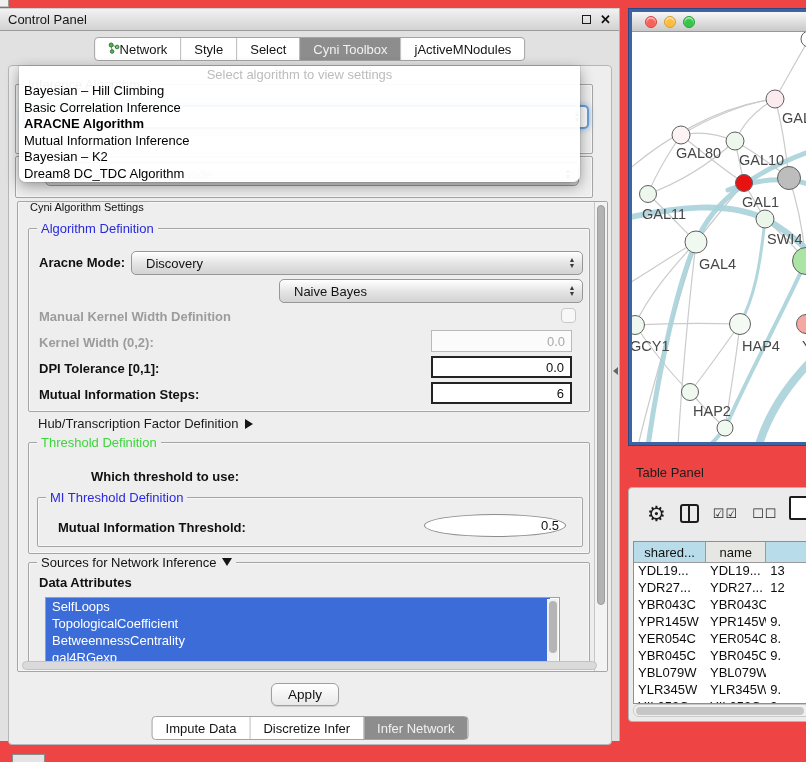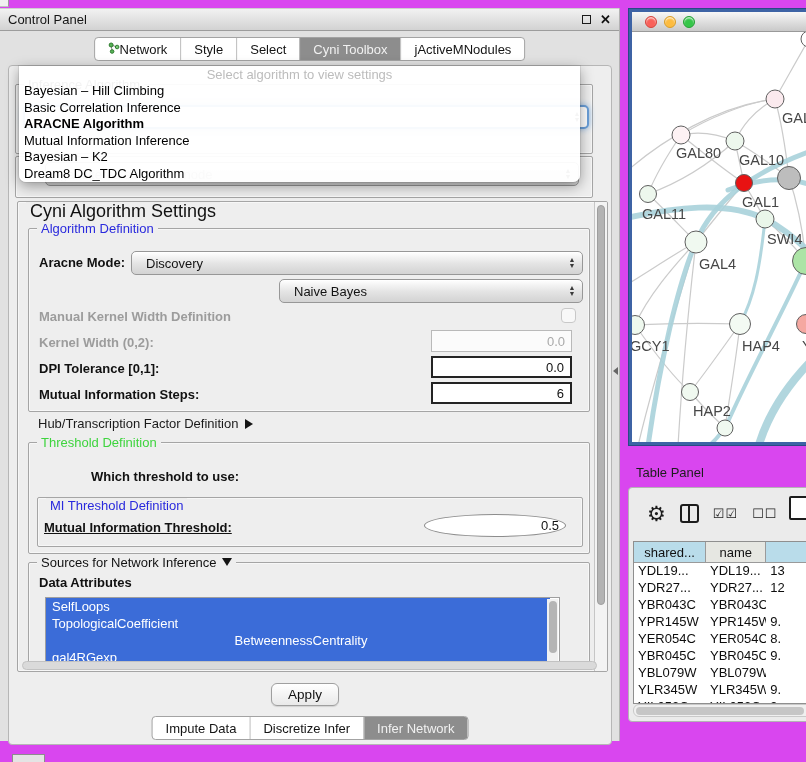--- a/index.html
+++ b/index.html
@@ -1,17 +1,17 @@
 <!DOCTYPE html>
 <html><head>
 <meta charset="utf-8">
 <style>
   * { margin:0; padding:0; box-sizing:border-box; }
   html,body { font-family:"Liberation Sans", sans-serif; }
-  #root { position:relative; width:806px; height:762px; background:#d946ef; overflow:hidden; font-size:13px; color:#111; }
+  #root { position:relative; width:806px; height:762px; background:#ef4444; overflow:hidden; font-size:13px; color:#111; }
 
   
   .cp-window { position:absolute; left:0; top:8px; width:620px; height:733px; background:#e1e1e1; border-right:1px solid #b2b2b2; }
   .cp-titlebar { position:absolute; left:0; top:0; width:100%; height:23px; background:linear-gradient(#f2f2f2,#d2d2d2); border-top:1px solid #cfcfcf; border-bottom:1px solid #9c9c9c; display:flex; align-items:center; padding:0 8px; }
   .cp-title { font-size:13px; color:#151515; flex:1; }
   .win-float { width:9px; height:9px; border:1.5px solid #1a1a1a; margin-right:9px; background:transparent; }
   .win-close { font-size:13px; font-weight:bold; color:#111; line-height:1; }
 
   .cp-body { position:absolute; left:0; top:24px; right:0; bottom:0; }
 
@@ -35,21 +35,21 @@
   .combo.ghost .val { color:#9a9a9a; }
 
   
   .dd-popup { position:absolute; left:10px; top:0px; width:561px; height:116px; background:rgba(255,255,255,0.95); z-index:5; border-radius:0 0 7px 7px; box-shadow:0 4px 14px rgba(0,0,0,.38), 0 0 0 1px rgba(0,0,0,.08); overflow:hidden; }
   .dd-placeholder { height:17px; line-height:17px; text-align:center; color:#bcbcbc; font-size:13px; }
   .dd-item { height:16.5px; line-height:16.5px; padding-left:5px; font-size:13px; color:#000; }
   .dd-item.bold { font-weight:bold; }
 
   
   .settings-group { position:absolute; left:8px; top:135px; width:591px; height:471px; z-index:2; overflow:hidden; border:1px solid #a5a5a5; border-radius:2px; box-shadow:inset 0 0 0 1px rgba(255,255,255,.5); }
-  .settings-group > .legend { position:absolute; top:-1px; left:8px; background:#eeeeee; padding:0 4px; font-size:18px; }
+  .settings-group > .legend { position:absolute; top:-1px; left:8px; background:#eeeeee; padding:0 4px; font-size:11px; }
   .vscroll { position:absolute; right:0; top:0; width:13px; height:100%; background:#f3f3f3; border-left:1px solid #c6c6c6; }
   .vscroll .thumb { position:absolute; left:2px; top:3px; width:8px; border-radius:4px; background:#b3b3b3; border:1px solid #9e9e9e; }
   .lbl { position:absolute; font-size:13px; white-space:nowrap; }
   .b { font-weight:bold; }
   .gray { color:#9c9c9c; }
   .field { position:absolute; height:22px; background:#fff; border:2px solid #232323; font-size:13px; text-align:right; padding:0 6px; font-family:"Liberation Sans",sans-serif; color:#111; }
   .field.disabled { border:1px solid #b9b9b9; background:#fbfbfb; color:#a9a9a9; }
   .field.light { border:1px solid #8c8c8c; height:23px; }
   .checkbox { position:absolute; width:15px; height:15px; border:1.5px solid #c8c8c8; border-radius:4px; background:#f8f8f8; }
   .tri-right { display:inline-block; width:0; height:0; border-top:5.5px solid transparent; border-bottom:5.5px solid transparent; border-left:8px solid #141414; margin-left:7px; vertical-align:-1px; }
@@ -204,34 +204,34 @@
           </div>
 
           <div class="lbl" style="left:20px; top:214px; color:#1a1a1a;">
             <span>Hub/Transcription Factor Definition</span><span class="tri-right"></span>
           </div>
 
           <div class="groupbox" style="left:10px; top:240px; width:562px; height:112px;">
             <span class="legend" style="color:#3ed43e;">Threshold Definition</span>
             <div class="lbl b" style="left:62px; top:26px;">Which threshold to use:</div>
             <div class="groupbox" style="left:8px; top:54px; width:546px; height:50px;">
-              <span class="legend" style="color:#2929dd;margin-top:8px;">MI Threshold Definition</span>
-              <div class="lbl b" style="left:6px; top:22px;text-decoration:underline;">Mutual Information Threshold:</div>
+              <span class="legend" style="color:#2929dd;">MI Threshold Definition</span>
+              <div class="lbl b" style="left:20px; top:22px;">Mutual Information Threshold:</div>
               <input class="field light" style="left: 386px; top: 16px; width: 142px;" readonly="" value="0.5">
             </div>
           </div>
 
           <div class="groupbox" style="left:10px; top:360px; width:562px; height:108px;">
             <span class="legend"><span>Sources for Network Inference</span><span class="tri-down"></span></span>
             <div class="lbl b" style="left:10px; top:12px;">Data Attributes</div>
             <div class="attr-list" id="attr-list" style="left:16px; top:34px; width:515px; height:70px;">
 
             <div class="attr-item selected" style="background: rgb(59, 108, 216); width: 504px;">SelfLoops</div>
                 <div class="attr-item selected" style="background: rgb(59, 108, 216); width: 504px;">TopologicalCoefficient</div>
-                <div class="attr-item selected" style="background: rgb(59, 108, 216); width: 504px; text-align: center;">BetweennessCentrality</div>
+                <div class="attr-item selected" style="background: rgb(59, 108, 216); width: 504px;">BetweennessCentrality</div>
                 <div class="attr-item selected" style="background: rgb(59, 108, 216); width: 504px;">gal4RGexp</div>
                 <div class="list-vscroll">
                   <div class="thumb"></div>
                 </div>
               </div>
           </div>
 
           <div class="hscroll-pill" style="left:4px; top:459px; width:575px;"></div>
         </div>
 

